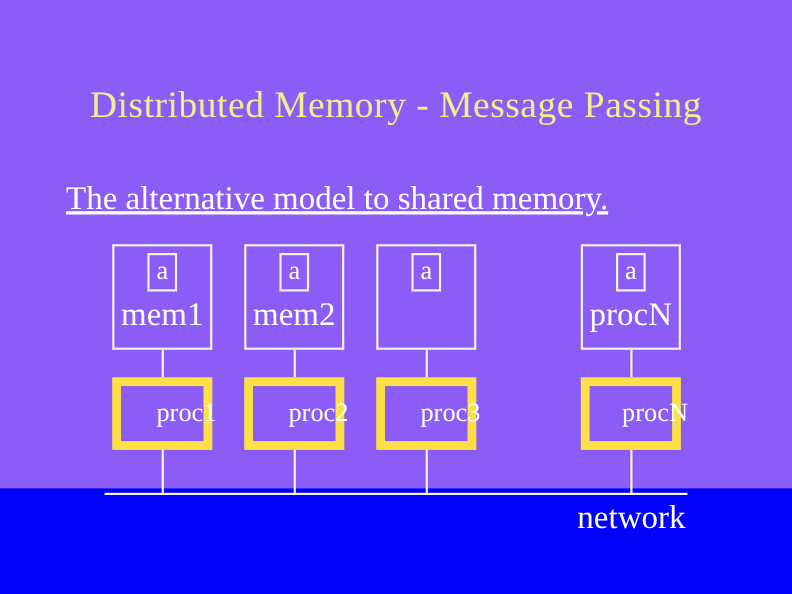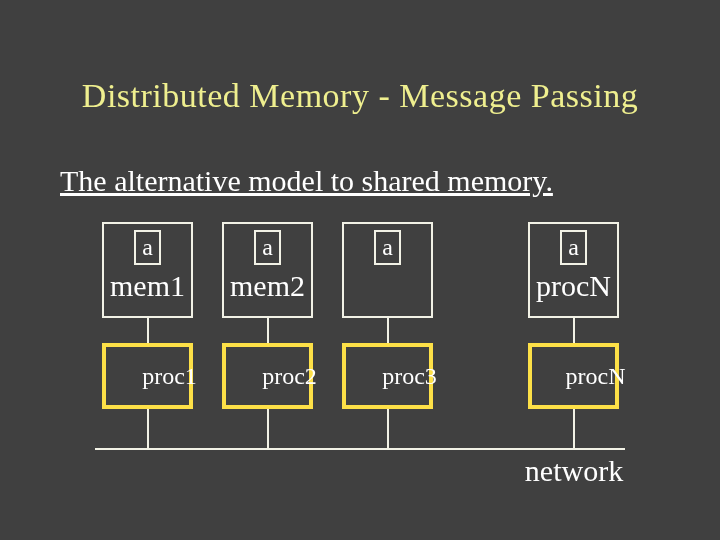--- a/index.html
+++ b/index.html
@@ -9,22 +9,22 @@
   body {
     width: 720px;
     height: 540px;
     background: #0202F8;
     overflow: hidden;
     font-family: "Liberation Serif", "DejaVu Serif", serif;
   }
   .slide {
     position: relative;
     width: 720px;
-    height: 540px;
-    background: #404040;
+    height: 444px;
+    background: #8b5cf6;
   }
   .title {
     position: absolute;
     top: 76px;
     left: 0;
     width: 720px;
     text-align: center;
     font-size: 34px;
     line-height: 40px;
     color: #EFEF8F;
@@ -81,21 +81,21 @@
   .connector {
     width: 2px;
     background: #F2F2E6;
   }
   .top-connector { height: 25px; }
   .bottom-connector { height: 41px; }
   .proc-box {
     box-sizing: border-box;
     width: 91px;
     height: 66px;
-    border: 4px solid #fde047;
+    border: 8px solid #fde047;
     display: flex;
     align-items: center;
     justify-content: center;
     padding-left: 44px;
   }
   .proc-label {
     font-size: 24px;
     color: #FFFFFF;
   }
   .network-line {

